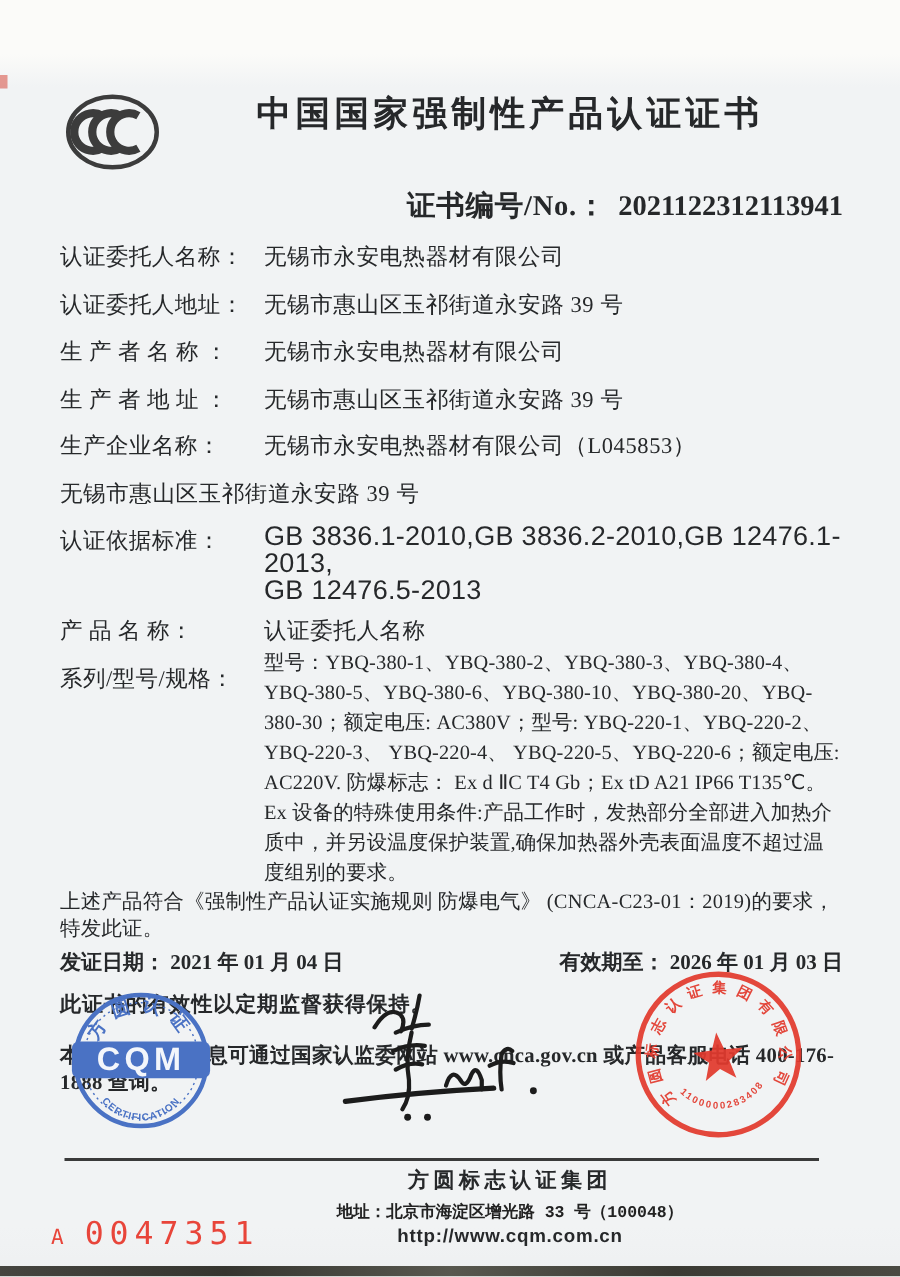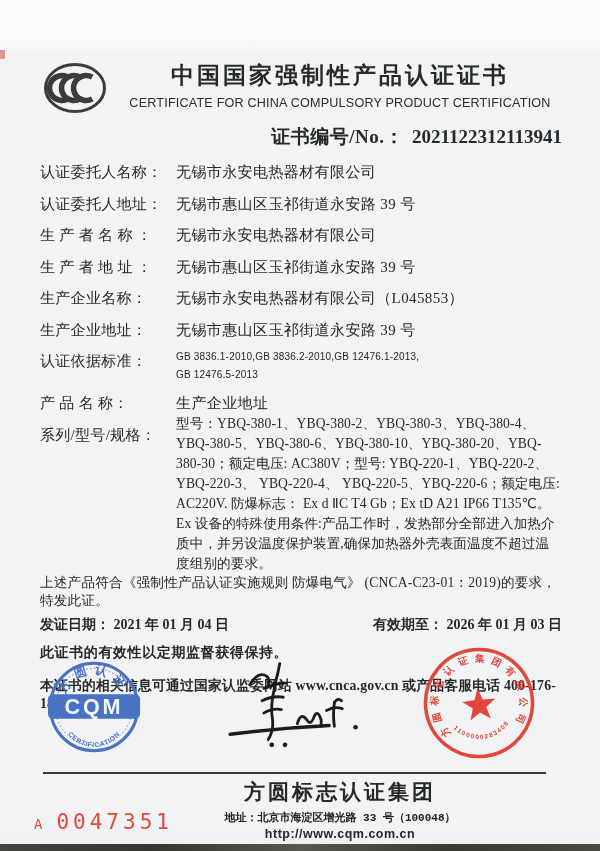--- a/index.html
+++ b/index.html
@@ -16,36 +16,36 @@
   .certno{position:absolute;top:124px;right:38px;font-size:19px;font-weight:bold;white-space:nowrap;}
   .certno .lbl{letter-spacing:.5px;}
   .certno .num{margin-left:8px;font-family:"Liberation Serif",serif;}
   
   .content{position:absolute;left:40px;top:163px;width:522px;}
   .row{display:flex;margin-bottom:13.5px;line-height:18px;font-size:15px;}
   .flabel{width:136px;flex:0 0 136px;font-weight:normal;letter-spacing:.3px;white-space:nowrap;}
   .fvalue{flex:1;letter-spacing:.4px;}
   .row-tall{margin-bottom:6px;}
   .row-tall .fvalue{white-space:pre-line;position:relative;top:-4px;
-    font-family:"Liberation Sans",sans-serif;font-size:10px;letter-spacing:.2px;}
+    font-family:"Liberation Sans",sans-serif;font-size:18px;letter-spacing:.2px;}
   .row-spec{margin-bottom:0;}
   .row-spec .fvalue{margin-top:-12px;font-size:13.6px;line-height:20px;letter-spacing:.1px;}
   .statement{font-size:13.6px;font-weight:normal;line-height:18px;margin-bottom:6.5px;letter-spacing:.2px;}
   .daterow{display:flex;justify-content:space-between;font-size:14px;font-weight:bold;
     line-height:18px;margin-bottom:10px;gap:12px;}
   .note1{font-size:14px;font-weight:bold;line-height:18px;letter-spacing:.6px;}
   .note2{font-size:13.8px;font-weight:bold;line-height:18px;margin-top:15px;letter-spacing:.2px;}
   
   .cqm{position:absolute;left:47px;top:660px;width:94px;height:94px;}
   .sig{position:absolute;left:225px;top:655px;width:150px;height:95px;}
   .stamp{position:absolute;left:421px;top:645px;width:116px;height:116px;transform:rotate(-6deg);opacity:.93;}
   
   .rule{position:absolute;left:43px;top:772px;width:503px;height:2px;background:#3a3a3a;}
   .footer{position:absolute;left:110px;top:778px;width:460px;text-align:center;}
-  .f-org{font-size:21px;font-weight:bold;letter-spacing:3px;}
+  .f-org{font-size:14px;font-weight:bold;letter-spacing:3px;}
   .f-addr{font-size:11px;font-weight:bold;font-family:Liberation Mono, monospace;margin-top:4px;color:#222;}
   .f-url{font-size:12.5px;font-weight:bold;font-family:"Liberation Sans",sans-serif;margin-top:2px;letter-spacing:.5px;}
   .serial{position:absolute;left:34px;top:810px;color:#e8453a;
     font-family:"DejaVu Sans Mono","Liberation Mono",monospace;display:flex;align-items:baseline;}
   .serial .pfx{font-size:14px;margin-right:14px;}
   .serial .num{font-size:21px;letter-spacing:4px;}
   .scan-edge{position:absolute;left:0;bottom:0;width:600px;height:7px;
     background:linear-gradient(90deg,#45453f 0%,#35352f 25%,#58584f 50%,#3a3a33 75%,#4a4a42 100%);}
   .edge-mark{position:absolute;left:0;top:50px;width:5px;height:9px;background:#d8584c;opacity:.6;}
   svg text{font-family:"Liberation Sans",sans-serif;}
@@ -61,21 +61,20 @@
     <svg viewBox="0 0 132 108" width="66" height="54">
       <ellipse cx="66" cy="54" rx="59" ry="47" fill="none" stroke="#3c3c3c" stroke-width="6"></ellipse>
       <path d="M52.5 32.35 A25 25 0 1 0 52.5 75.65" fill="none" stroke="#3c3c3c" stroke-width="11"></path>
       <path d="M76.5 32.35 A25 25 0 1 0 76.5 75.65" fill="none" stroke="#3c3c3c" stroke-width="11"></path>
       <path d="M100.5 32.35 A25 25 0 1 0 100.5 75.65" fill="none" stroke="#3c3c3c" stroke-width="11"></path>
     </svg>
   </div>
 
   <div class="hdr">
     <div class="title-cn">中国国家强制性产品认证证书</div>
-    <div class="title-en">CERTIFICATE FOR CHINA COMPULSORY PRODUCT CERTIFICATION</div>
   </div>
   <div class="certno">
     <span class="lbl">证书编号/No.：</span><span class="num">2021122312113941</span>
   </div>
 
   <div class="content">
     <div class="row">
       <div class="flabel">认证委托人名称：</div>
       <div class="fvalue">无锡市永安电热器材有限公司</div>
     </div>
@@ -89,31 +88,30 @@
     </div>
     <div class="row">
       <div class="flabel">生 产 者 地 址 ：</div>
       <div class="fvalue">无锡市惠山区玉祁街道永安路 39 号</div>
     </div>
     <div class="row">
       <div class="flabel">生产企业名称：</div>
       <div class="fvalue">无锡市永安电热器材有限公司（L045853）</div>
     </div>
     <div class="row">
-      <div class="flabel">生产企业地址：</div>
       <div class="fvalue">无锡市惠山区玉祁街道永安路 39 号</div>
     </div>
     <div class="row row-tall">
       <div class="flabel">认证依据标准：</div>
       <div class="fvalue">GB 3836.1-2010,GB 3836.2-2010,GB 12476.1-2013,
 GB 12476.5-2013</div>
     </div>
     <div class="row">
       <div class="flabel">产 品 名 称：</div>
-      <div class="fvalue">生产企业地址</div>
+      <div class="fvalue">认证委托人名称</div>
     </div>
     <div class="row row-spec">
       <div class="flabel">系列/型号/规格：</div>
       <div class="fvalue">型号：YBQ-380-1、YBQ-380-2、YBQ-380-3、YBQ-380-4、 YBQ-380-5、YBQ-380-6、YBQ-380-10、YBQ-380-20、YBQ-380-30；额定电压: AC380V；型号: YBQ-220-1、YBQ-220-2、YBQ-220-3、 YBQ-220-4、 YBQ-220-5、YBQ-220-6；额定电压: AC220V. 防爆标志： Ex d ⅡC T4 Gb；Ex tD A21 IP66 T135℃。Ex 设备的特殊使用条件:产品工作时，发热部分全部进入加热介质中，并另设温度保护装置,确保加热器外壳表面温度不超过温度组别的要求。</div>
     </div>
 
     <div class="statement">上述产品符合《强制性产品认证实施规则 防爆电气》 (CNCA-C23-01：2019)的要求，特发此证。</div>
 
     <div class="daterow">
       <div>

